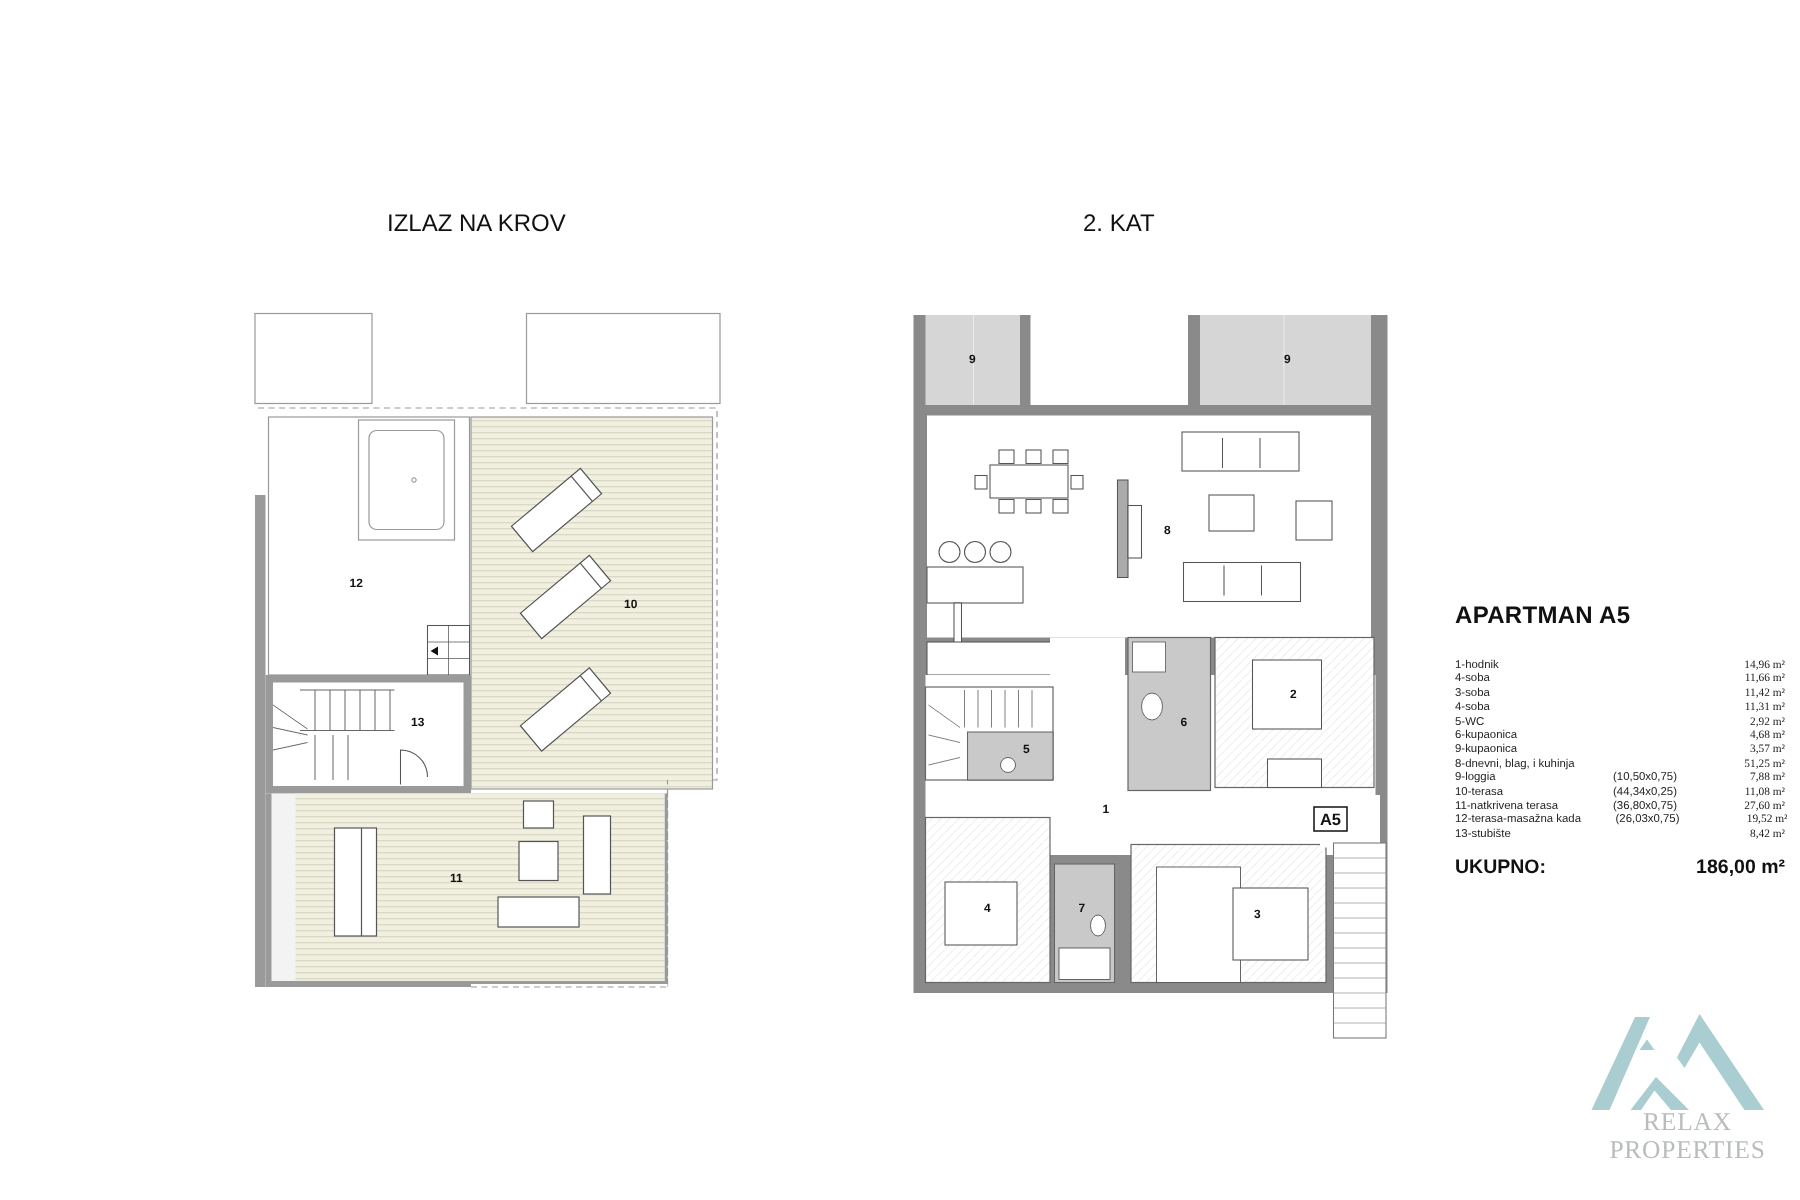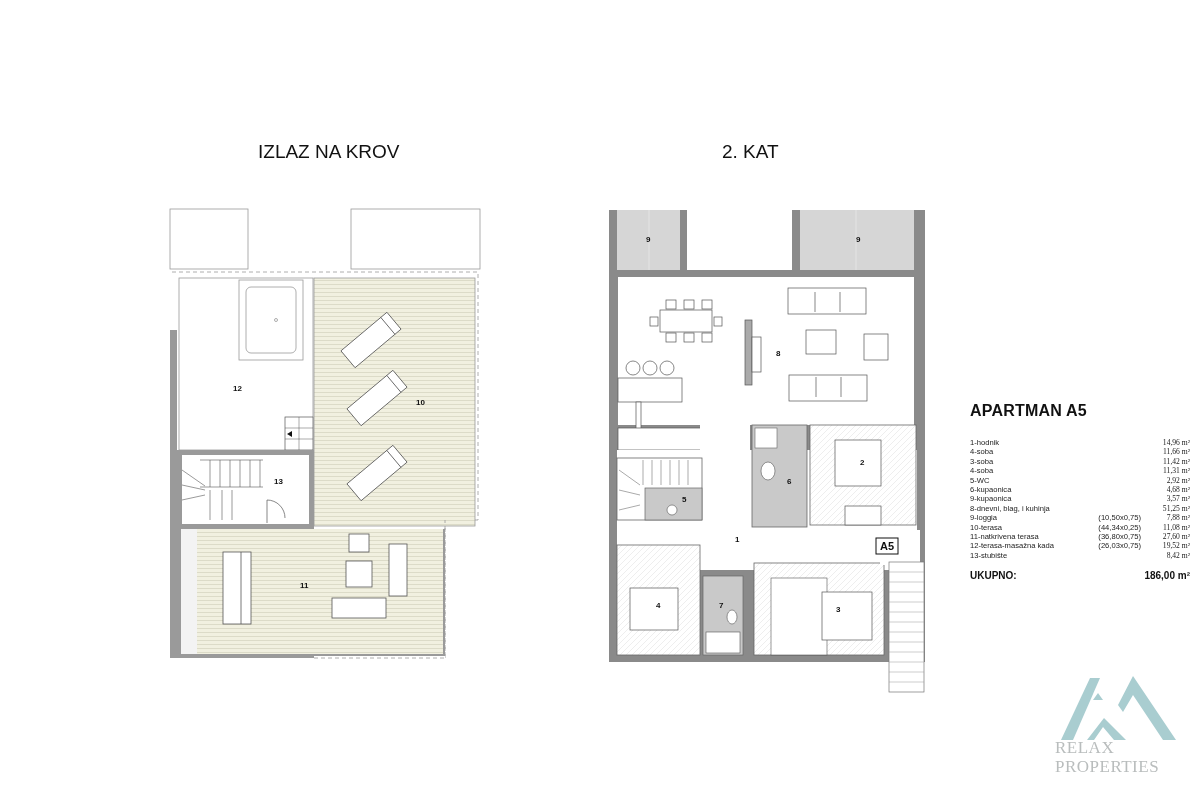--- a/index.html
+++ b/index.html
@@ -1,28 +1,28 @@
 <!DOCTYPE html>
 <html><head>
 <meta charset="utf-8">
 <style>
   html, body { margin:0; padding:0; background:#ffffff; }
   body { width:1200px; height:800px; position:relative; overflow:hidden; font-family:"Liberation Sans", sans-serif; color:#111; }
-  .title { position:absolute; font-size:19px; font-family:"Liberation Sans", sans-serif; color:#111; }
+  .title { position:absolute; font-size:16px; font-family:"Liberation Sans", sans-serif; color:#111; }
   #plan { position:absolute; left:0; top:0; }
   .rlabel { font-family:"Liberation Sans", sans-serif; font-size:8px; font-weight:bold; fill:#111; }
   .legend { position:absolute; left:970px; top:402px; width:220px; font-family:"Liberation Sans", sans-serif; }
   .legend h3 { margin:0 0 18px 0; font-size:16px; font-weight:bold; letter-spacing:0.2px; }
-  .legend .row { display:flex; font-size:7.6px; line-height:9.4px; color:#222; }
+  .legend .row { display:flex; font-size:7.6px; line-height:9.4px; color:#222;gap:23px; }
   .legend .row .n { flex:0 0 auto; }
   .legend .row .dim { flex:1 1 auto; text-align:right; padding-right:3px; }
   .legend .row .a { flex:0 0 46px; text-align:right;font-family:Liberation Serif, serif; }
-  .legend .total { display:flex; font-size:10px; font-weight:bold; margin-top:10px; }
+  .legend .total { display:flex; font-size:13px; font-weight:bold; margin-top:10px; }
   .legend .total .a { margin-left:auto; width:60px; text-align:right; }
-  .logo { position:absolute; left:1055px; top:670px; width:140px; text-align:left; }
+  .logo { position:absolute; left:1055px; top:670px; width:140px; text-align:center; }
   .logo .t { font-family:"Liberation Serif", serif; color:#b9bdbd; font-size:17px; line-height:19px; letter-spacing:0.5px; }
 </style>
 </head>
 <body>
 
 <div class="title" style="left:258px; top:141px;">IZLAZ NA KROV</div>
 <div class="title" style="left:722px; top:141px;">2. KAT</div>
 
 <svg id="plan" width="1200" height="800" xmlns="http://www.w3.org/2000/svg">
   <defs>

